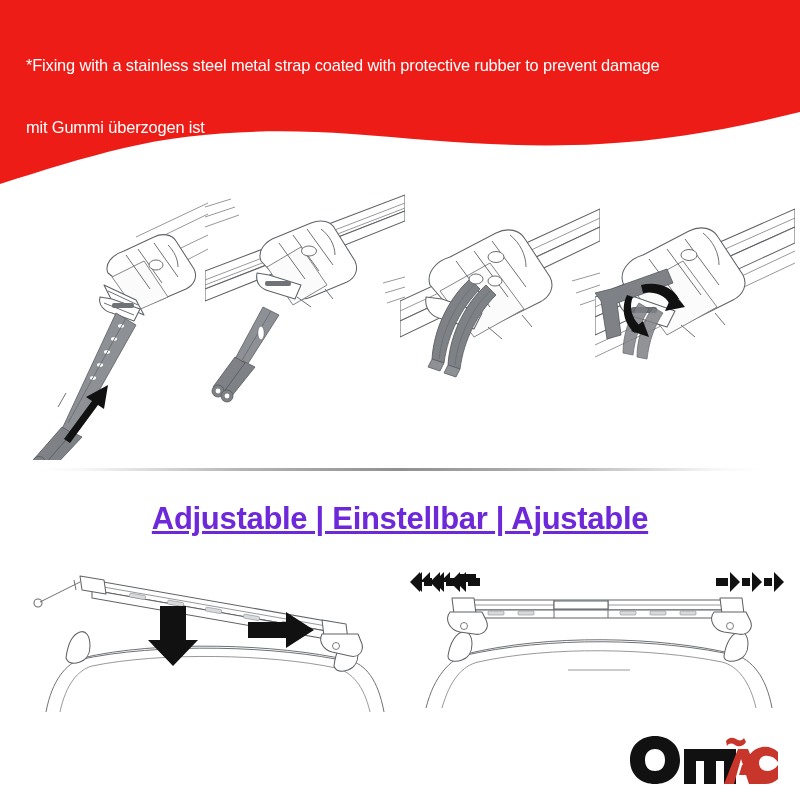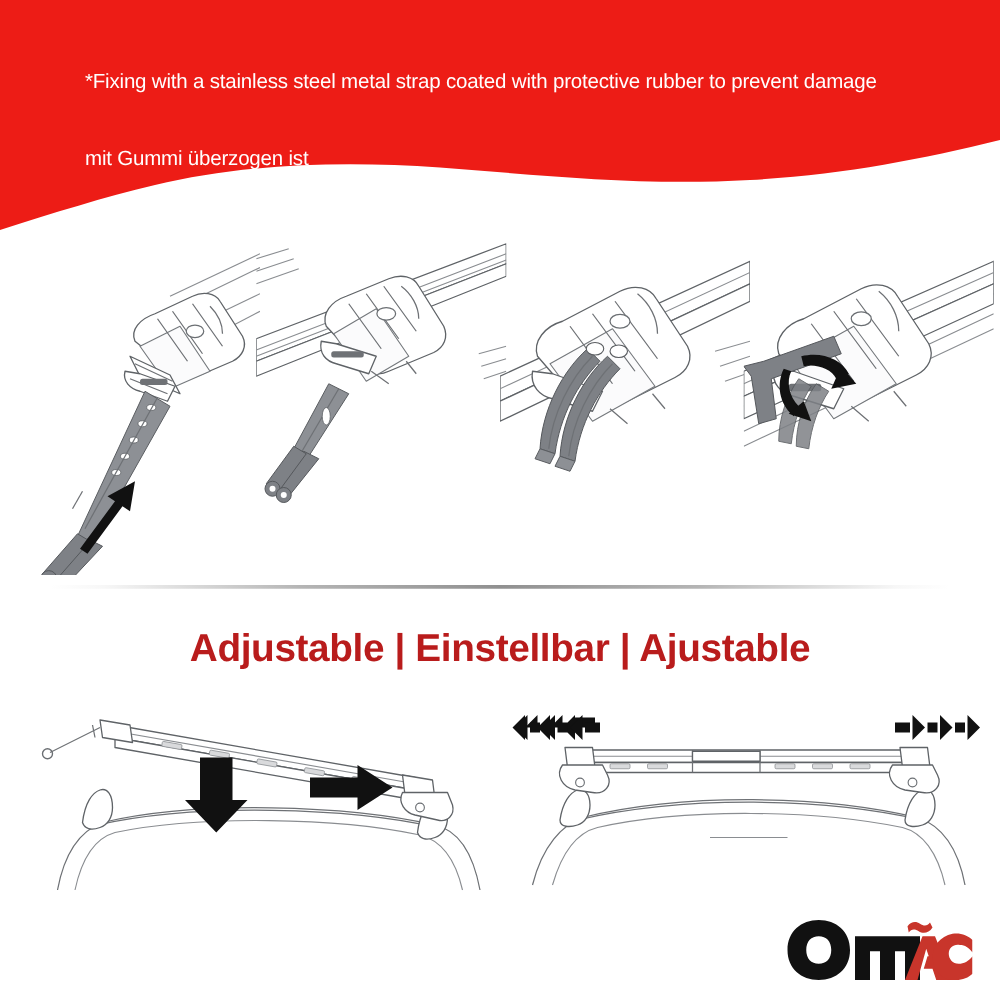--- a/index.html
+++ b/index.html
@@ -20,45 +20,46 @@
   .header-banner svg{display:block;width:800px;height:200px;}
   .header-text{
     position:absolute;left:26px;top:14px;width:760px;
     color:#ffffff;
     font-size:16.4px;
     line-height:20.6px;
     letter-spacing:-0.15px;
     white-space:pre-wrap;
     font-family:"Liberation Sans","DejaVu Sans",sans-serif;
   }
-  .header-text .ln{display:block;margin-left:42px;}
+  .header-text .ln{display:block;}
 
   
   .steps-strip{
     position:absolute;left:0;top:185px;width:800px;height:275px;
   }
   .step-panel{position:absolute;top:0;height:275px;}
   .step-panel svg{display:block;}
 
   
   .divider{
     position:absolute;left:40px;top:468px;width:720px;height:3px;
     background:linear-gradient(to right,rgba(255,255,255,0) 0%,rgba(120,120,120,0.06) 6%,rgba(90,90,90,0.45) 28%,rgba(70,70,70,0.60) 50%,rgba(90,90,90,0.45) 72%,rgba(120,120,120,0.06) 94%,rgba(255,255,255,0) 100%);
     border-radius:2px;
   }
 
   
   .adjust-title{
     position:absolute;left:0;top:501px;width:800px;
     text-align:center;
-    color:#b91c1c;
+    color:#6d28d9;
     font-size:31px;
     font-weight:bold;
     letter-spacing:-0.3px;
     font-family:"Liberation Sans","DejaVu Sans",sans-serif;
+    text-decoration:underline;
   }
 
   
   .bottom-strip{position:absolute;left:0;top:560px;width:800px;height:160px;}
   .bottom-panel{position:absolute;top:0;}
   .bottom-panel svg{display:block;}
 
   
   .logo{
     position:absolute;right:22px;bottom:10px;

